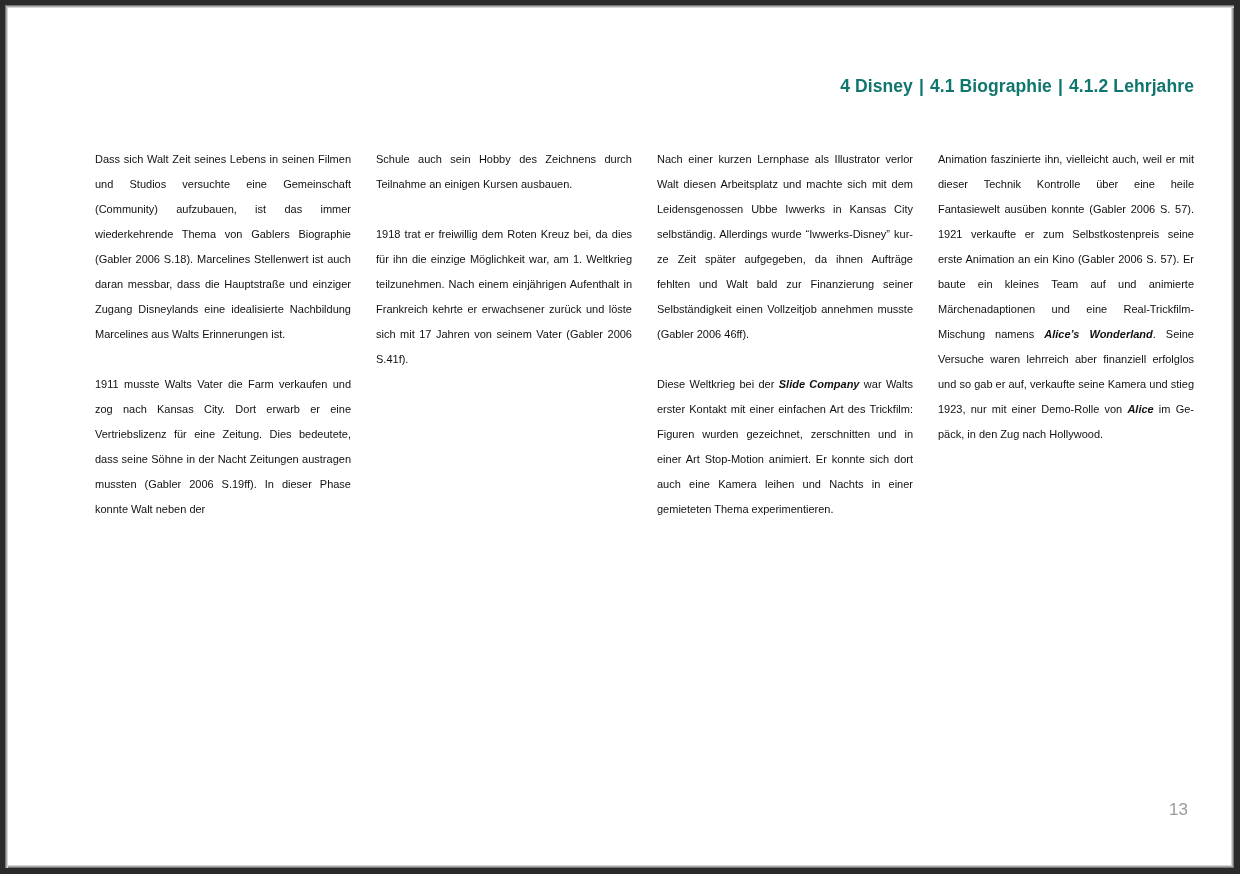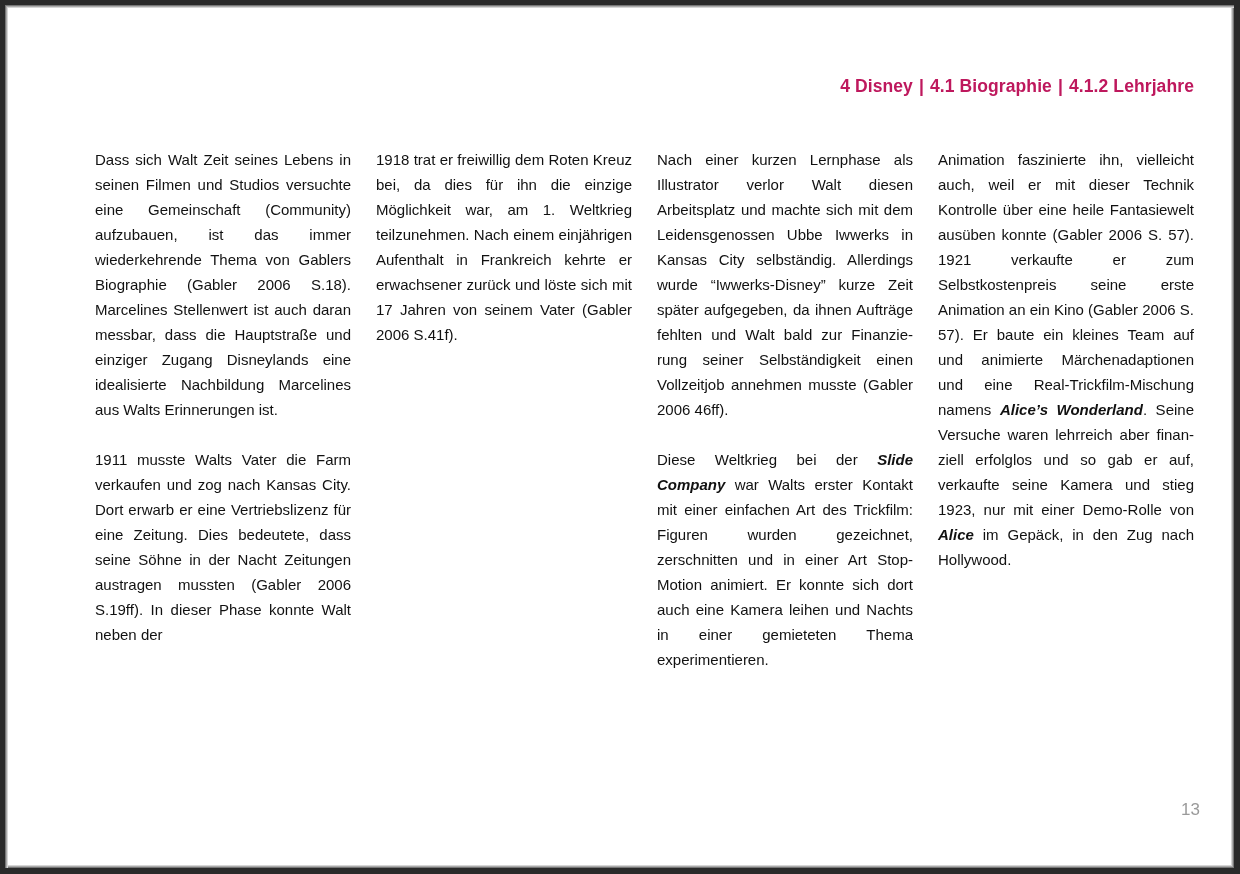--- a/index.html
+++ b/index.html
@@ -27,58 +27,58 @@
                   inset -1px -1px 0 #777, inset -2px -2px 0 #aaa, inset -3px -3px 0 #d6d6d6;
       background: #ffffff;
     }
     .running-head {
       position: absolute;
       top: 76px;
       right: 46px;
       font-family: "Liberation Sans", sans-serif;
       font-weight: bold;
       font-size: 17.5px;
-      color: #be185d;
+      color: #0f766e;
       letter-spacing: 0.1px;
       white-space: nowrap;
     }
     .running-head .sep {
       display: inline-block;
       margin: 0 6px;
       font-weight: bold;
     }
     .columns {
       position: absolute;
       top: 147px;
       left: 95px;
       width: 1100px;
       display: flex;
       gap: 25px;
     }
     .col {
       width: 256px;
       font-family: "Liberation Sans", sans-serif;
-      font-size: 15px;
+      font-size: 11px;
       line-height: 25px;
       color: #111;
       text-align: justify;
       hyphens: manual;
     }
     .col p {
       margin: 0 0 25px 0;
     }
     .col p:last-child { margin-bottom: 0; }
     .bi {
       font-weight: bold;
       font-style: italic;
       margin-top: 24px;
     }
     .page-number {
       position: absolute;
-      right: 40px;
+      right: 52px;
       top: 800px;
       font-family: "Liberation Sans", sans-serif;
       font-size: 17px;
       color: #9a9a9a;
       text-align: center;
     }
   </style>
 </head>
 <body>
 
@@ -87,20 +87,21 @@
 <div class="running-head">
   <span>4 Disney</span><span class="sep">|</span><span>4.1 Biographie</span><span class="sep">|</span><span>4.1.2 Lehrjahre</span>
 </div>
 
 <div class="columns">
   <div class="col">
       <p><span>Dass sich Walt Zeit seines Lebens in seinen Filmen und Studios versuchte eine Gemeinschaft (Community) aufzubauen, ist das immer wiederkehrende Thema von Gablers Biographie (Gab­ler 2006 S.18). Marcelines Stellenwert ist auch daran messbar, dass die Haupt­straße und einziger Zugang Disneylands eine idealisierte Nachbildung Marcelines aus Walts Erinnerungen ist.</span></p>
       <p><span>1911 musste Walts Vater die Farm verkaufen und zog nach Kansas City. Dort erwarb er eine Vertriebsli­zenz für eine Zeitung. Dies bedeutete, dass seine Söh­ne in der Nacht Zeitungen austragen mussten (Gabler 2006 S.19ff). In dieser Pha­se konnte Walt neben der</span></p>
     </div>
   <div class="col">
+      <p><span>Schule auch sein Hobby des Zeichnens durch Teilnahme an einigen Kursen ausbauen.</span></p>
       <p><span>1918 trat er freiwillig dem Roten Kreuz bei, da dies für ihn die einzige Möglichkeit war, am 1. Weltkrieg teilzu­nehmen. Nach einem ein­jährigen Aufenthalt in Frank­reich kehrte er erwachsener zurück und löste sich mit 17 Jahren von seinem Vater (Gabler 2006 S.41f).</span></p>
     </div>
   <div class="col">
       <p><span>Nach einer kurzen Lernphase als Illustrator verlor Walt die­sen Arbeitsplatz und machte sich mit dem Leidensgenos­sen Ubbe Iwwerks in Kansas City selbständig. Allerdings wurde “Iwwerks-Disney” kur­ze Zeit später aufgegeben, da ihnen Aufträge fehlten und Walt bald zur Finanzie­rung seiner Selbständigkeit einen Vollzeitjob annehmen musste (Gabler 2006 46ff).</span></p>
       <p><span>Diese Weltkrieg bei der </span><span class="bi">Slide Company</span><span> war Walts erster Kontakt mit einer einfachen Art des Trickfilm: Figuren wurden gezeichnet, zerschnitten und in einer Art Stop-Motion animiert. Er konnte sich dort auch eine Kamera leihen und Nachts in einer gemieteten Thema experimentieren.</span></p>
     </div>
   <div class="col">
       <p><span>Animation faszinierte ihn, vielleicht auch, weil er mit dieser Technik Kontrolle über eine heile Fantasiewelt aus­üben konnte (Gabler 2006 S. 57). 1921 verkaufte er zum Selbstkostenpreis seine erste Animation an ein Kino (Gabler 2006 S. 57). Er bau­te ein kleines Team auf und animierte Märchenadaptio­nen und eine Real-Trickfilm-Mischung namens </span><span class="bi">Alice’s Wonderland</span><span>. Seine Versuche waren lehrreich aber finan­ziell erfolglos und so gab er auf, verkaufte seine Kamera und stieg 1923, nur mit einer Demo-Rolle von </span><span class="bi">Alice</span><span> im Ge­päck, in den Zug nach Holly­wood.</span></p>
     </div>
 </div>

